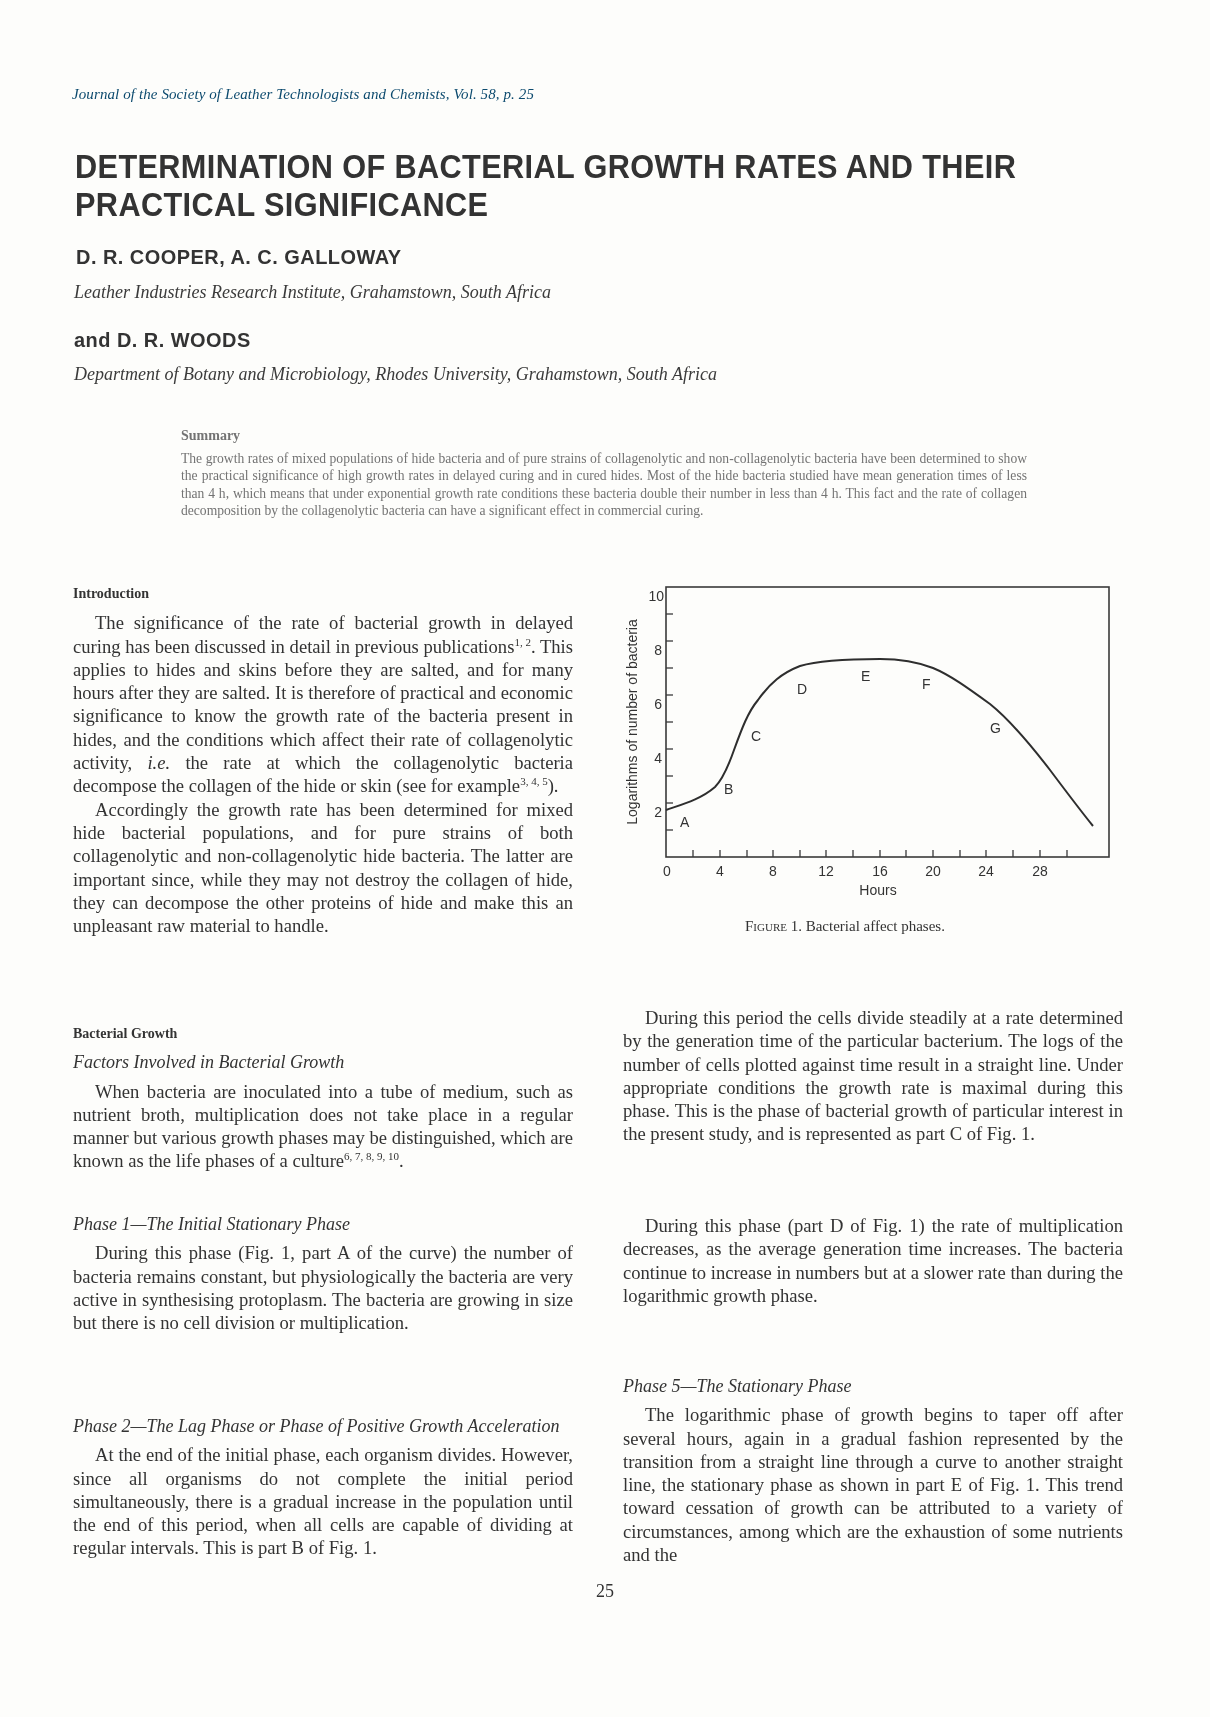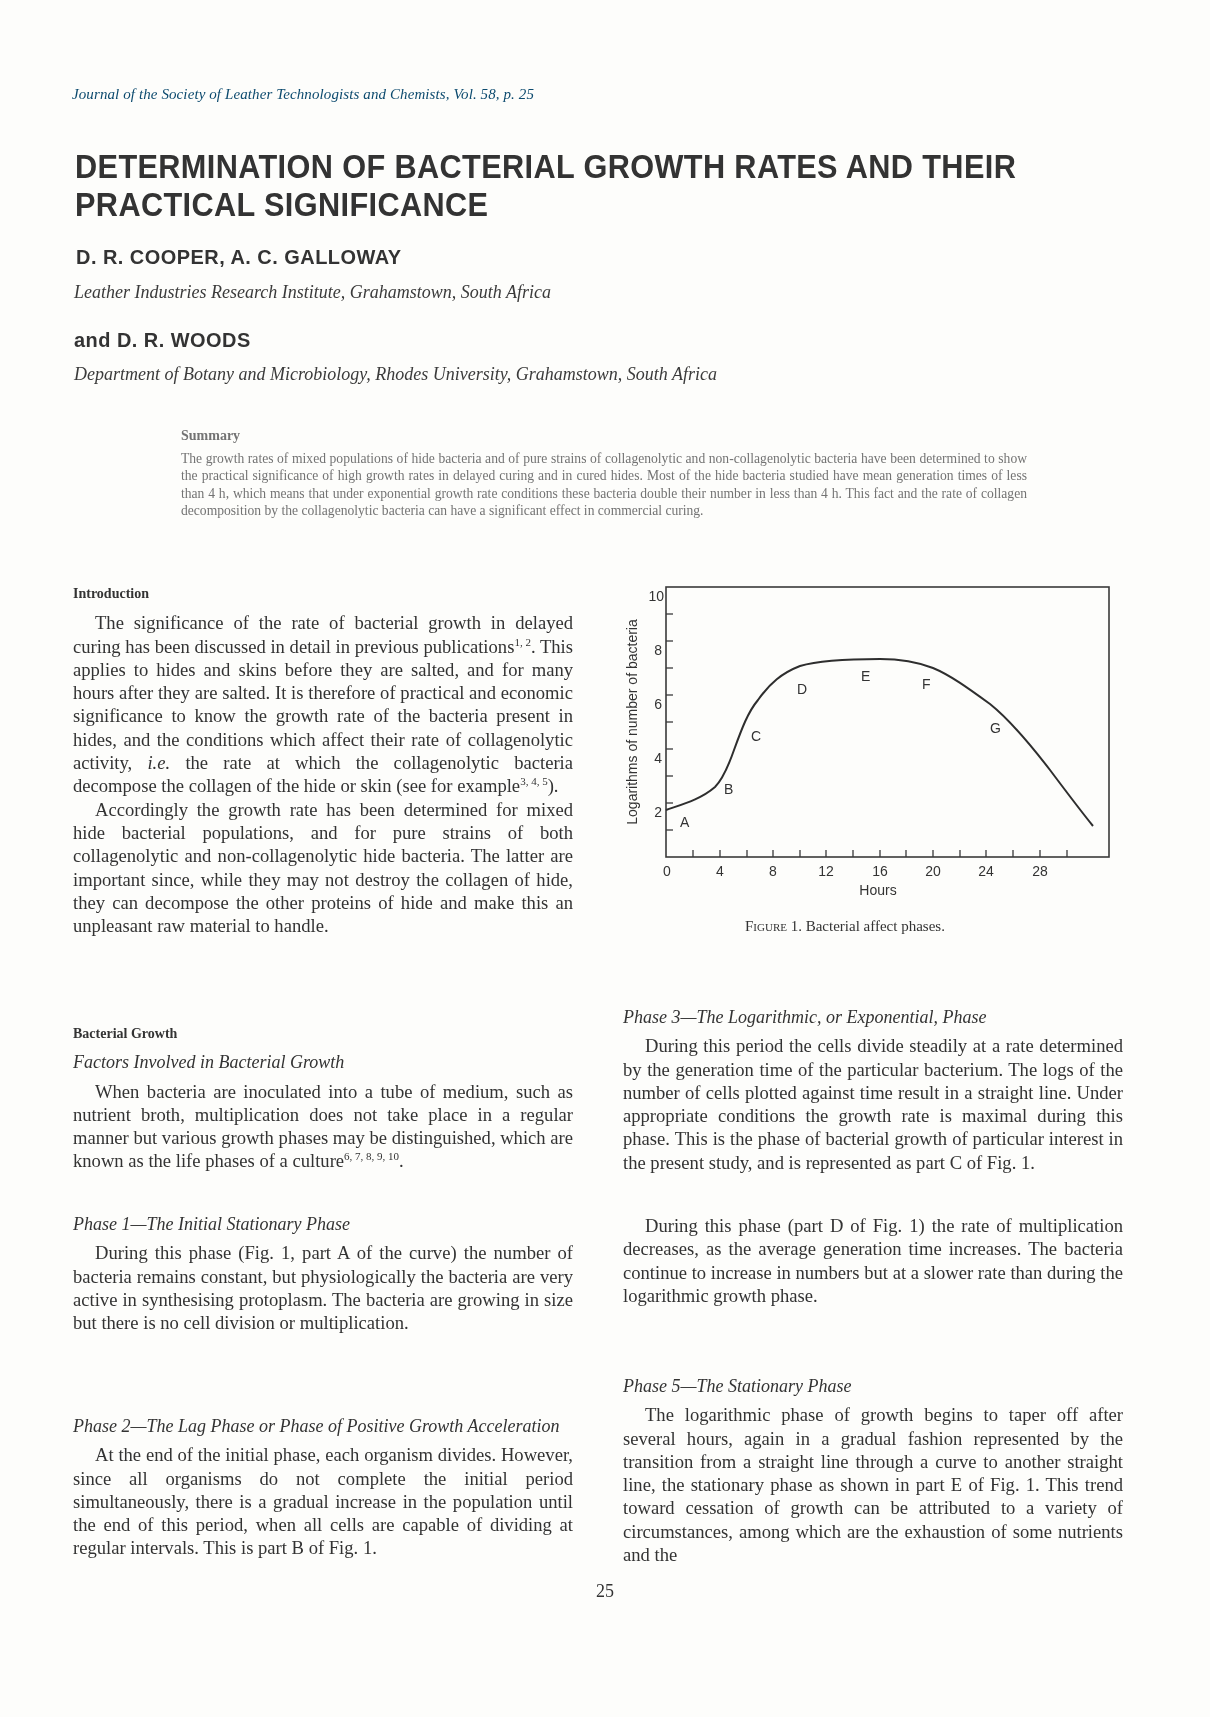--- a/index.html
+++ b/index.html
@@ -129,21 +129,20 @@
     <text x="797" y="694">D</text>
     <text x="861" y="681">E</text>
     <text x="922" y="689">F</text>
     <text x="990" y="733">G</text>
   </g>
 </svg>
 
 <div class="abs fig-caption"><span class="sc">Figure 1.</span><span> Bacterial affect phases.</span></div>
 
 <div class="abs col right" style="top:1006px;">
-  <div class="hital">Phase 3—The Logarithmic, or Exponential, Phase</div>
   <p>During this period the cells divide steadily at a rate determined by the generation time of the particular bacterium. The logs of the number of cells plotted against time result in a straight line. Under appropriate conditions the growth rate is maximal during this phase. This is the phase of bacterial growth of particular interest in the present study, and is represented as part C of Fig. 1.</p>
 </div>
 
 <div class="abs col right" style="top:1214px;">
   <p>During this phase (part D of Fig. 1) the rate of multiplication decreases, as the average generation time increases. The bacteria continue to increase in numbers but at a slower rate than during the logarithmic growth phase.</p>
 </div>
 
 <div class="abs col right" style="top:1375px;">
   <div class="hital">Phase 5—The Stationary Phase</div>
   <p>The logarithmic phase of growth begins to taper off after several hours, again in a gradual fashion represented by the transition from a straight line through a curve to another straight line, the stationary phase as shown in part E of Fig. 1. This trend toward cessation of growth can be attributed to a variety of circumstances, among which are the exhaustion of some nutrients and the</p>

